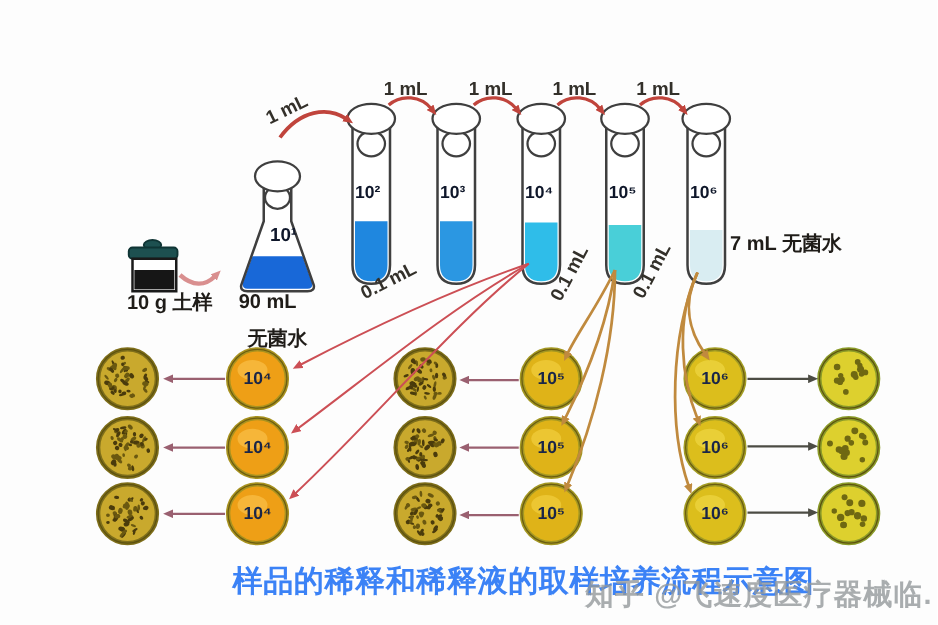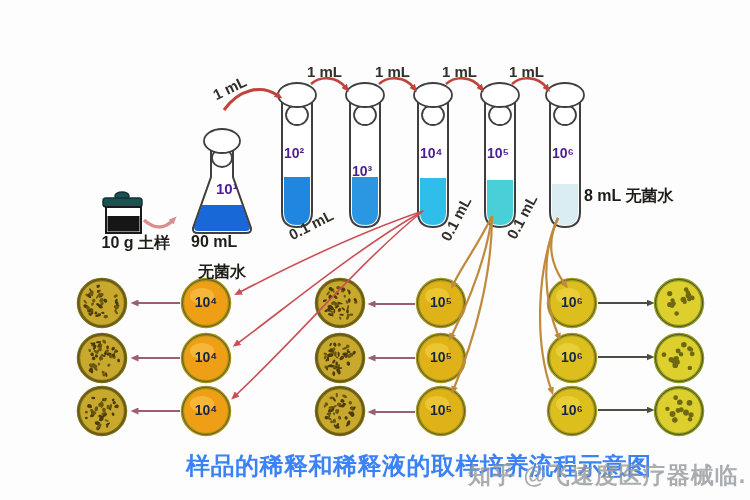--- a/index.html
+++ b/index.html
@@ -6,21 +6,21 @@
   #stage{
     position:relative;width:750px;height:500px;overflow:hidden;
     background:#fdfdfd;
     font-family:"Liberation Sans",sans-serif;
   }
   #art{position:absolute;left:0;top:0;width:750px;height:500px;}
   .lbl{
     position:absolute;font-weight:bold;color:#1f1c18;white-space:nowrap;
     font-family:"Liberation Sans",sans-serif;line-height:1.05;
   }
-  .navy{color:#4c1d95;}
+  .navy{color:#0f172a;}
   .caption{font-size:24px;letter-spacing:0.5px;color:#3b82f6;}
   .watermark{
     font-size:23px;font-weight:600;color:rgba(148,152,155,0.8);letter-spacing:1px;
   }
   .vol{font-size:15px;color:#33302a;}
   .big{font-size:16px;}
   .dishlbl{font-size:14px;text-align:center;color:#1a2648;}
   .tubelbl{font-size:14px;}
 </style>
 </head>
@@ -507,27 +507,27 @@
     </svg>
 
   <div class="lbl big" style="left:86px;top:235px;width:84px;text-align:right;">10 g 土样</div>
 
   <div class="lbl navy" style="left:216px;top:181px;width:38px;font-size:15px;">10¹</div>
 
   <div class="lbl big" style="left:191px;top:234px;width:62px;">90 mL</div>
 
   <div class="lbl big" style="left:191px;top:252px;width:62px;text-align:center;margin-top:12px;">无菌水</div>
 
-  <div class="lbl big" style="left:584px;top:188px;">8 mL 无菌水</div>
+  <div class="lbl big" style="left:584px;top:188px;">7 mL 无菌水</div>
 
   <div class="lbl caption" style="left:186px;top:453px;">样品的稀释和稀释液的取样培养流程示意图</div>
 
   <div class="lbl watermark" style="left:468px;top:439px;margin-top:24px;">知乎 @飞速度医疗器械临.</div>
 <div class="lbl tubelbl navy" style="left: 284px; top: 146px;">10²</div>
-    <div class="lbl tubelbl navy" style="left: 352px; top: 164px;">10³</div>
+    <div class="lbl tubelbl navy" style="left: 352px; top: 146px;">10³</div>
     <div class="lbl tubelbl navy" style="left: 420px; top: 146px;">10⁴</div>
     <div class="lbl tubelbl navy" style="left: 487px; top: 146px;">10⁵</div>
     <div class="lbl tubelbl navy" style="left: 552px; top: 146px;">10⁶</div>
     <div class="lbl dishlbl" style="left: 182px; top: 295px; width: 48px; text-align: center;">10⁴</div>
     <div class="lbl dishlbl" style="left: 182px; top: 350px; width: 48px; text-align: center;">10⁴</div>
     <div class="lbl dishlbl" style="left: 182px; top: 403px; width: 48px; text-align: center;">10⁴</div>
     <div class="lbl dishlbl" style="left: 417px; top: 295px; width: 48px; text-align: center;">10⁵</div>
     <div class="lbl dishlbl" style="left: 417px; top: 350px; width: 48px; text-align: center;">10⁵</div>
     <div class="lbl dishlbl" style="left: 417px; top: 403px; width: 48px; text-align: center;">10⁵</div>
     <div class="lbl dishlbl" style="left: 548px; top: 295px; width: 48px; text-align: center;">10⁶</div>

